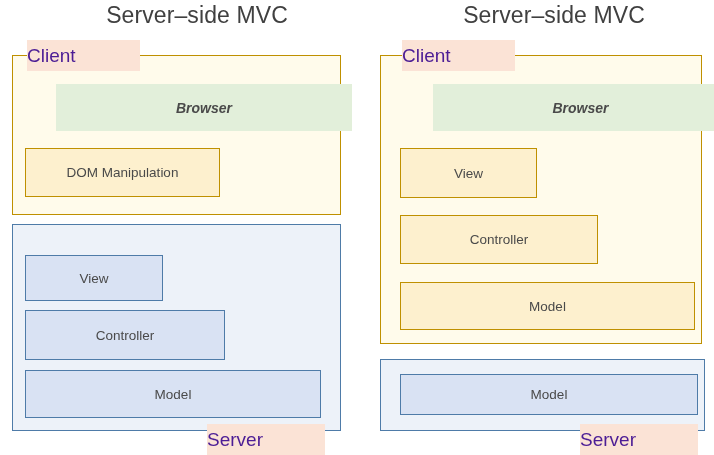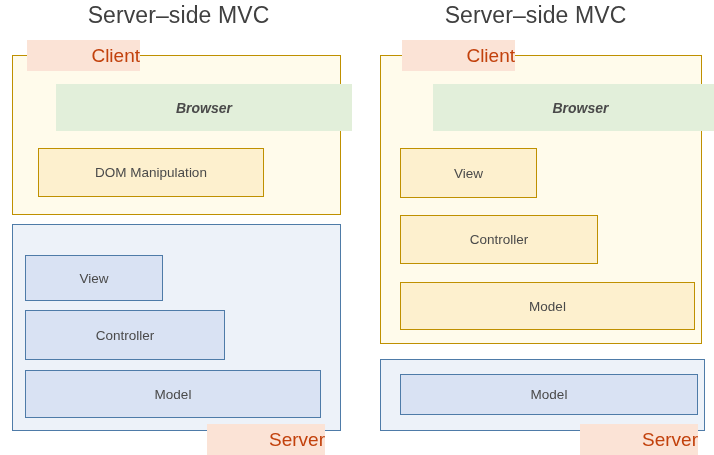--- a/index.html
+++ b/index.html
@@ -13,20 +13,21 @@
     position: relative;
     overflow: hidden;
     font-family: "Liberation Sans", sans-serif;
     color: #3f3f3f;
   }
 
   .diagram {
     position: absolute;
     top: 0;
     height: 455px;
+    padding-left: 37px;
   }
   #diagram-left  { left: 0px;   width: 357px; }
   #diagram-right { left: 357px; width: 357px; }
 
   .diagram-title {
     position: absolute;
     top: 2px;
     left: 0;
     width: 100%;
     text-align: center;
@@ -48,24 +49,24 @@
   }
   .zone-server {
     background: #EDF2F9;
     border: 1px solid #4E7BA8;
   }
 
   
   .zone-badge {
     position: absolute;
     background: #FBE3D6;
-    color: #c2410c;
+    color: #4c1d95;
     font-size: 19px;
     line-height: 31px;
-    text-align: right;
+    text-align: left;
     white-space: nowrap;
     box-sizing: border-box;
   }
 
   
   .block {
     position: absolute;
     box-sizing: border-box;
     display: flex;
     align-items: center;
@@ -89,21 +90,21 @@
   }
   .block-blue {
     background: #D9E2F3;
     border: 1px solid #4E7BA8;
   }
 
   
   #left-client-zone  { left: 12px;  top: 55px;  width: 329px; height: 160px; }
   #left-client-badge { left: 27px;  top: 40px;  width: 113px; height: 31px; }
   #left-browser      { left: 25px;  top: 84px;  width: 296px; height: 47px; }
-  #left-dom          { left: 38px;  top: 148px; width: 226px; height: 49px; }
+  #left-dom          { left: 25px;  top: 148px; width: 195px; height: 49px; }
 
   #left-server-zone  { left: 12px;  top: 224px; width: 329px; height: 207px; }
   #left-view         { left: 25px;  top: 255px; width: 138px; height: 46px; }
   #left-controller   { left: 25px;  top: 310px; width: 200px; height: 50px; }
   #left-model        { left: 25px;  top: 370px; width: 296px; height: 48px; }
   #left-server-badge { left: 207px; top: 424px; width: 118px; height: 31px; }
 
   
   #right-client-zone  { left: 23px;  top: 55px;  width: 322px; height: 289px; }
   #right-client-badge { left: 45px;  top: 40px;  width: 113px; height: 31px; }

